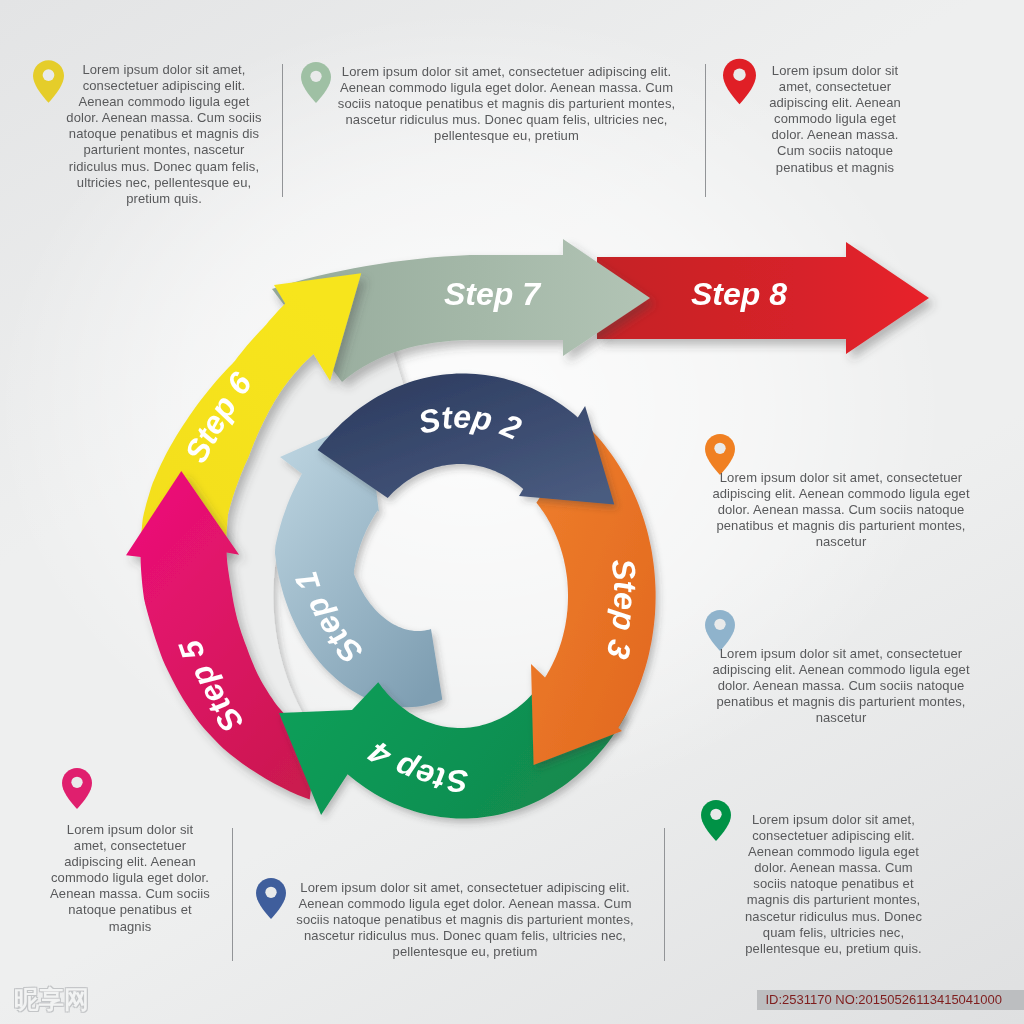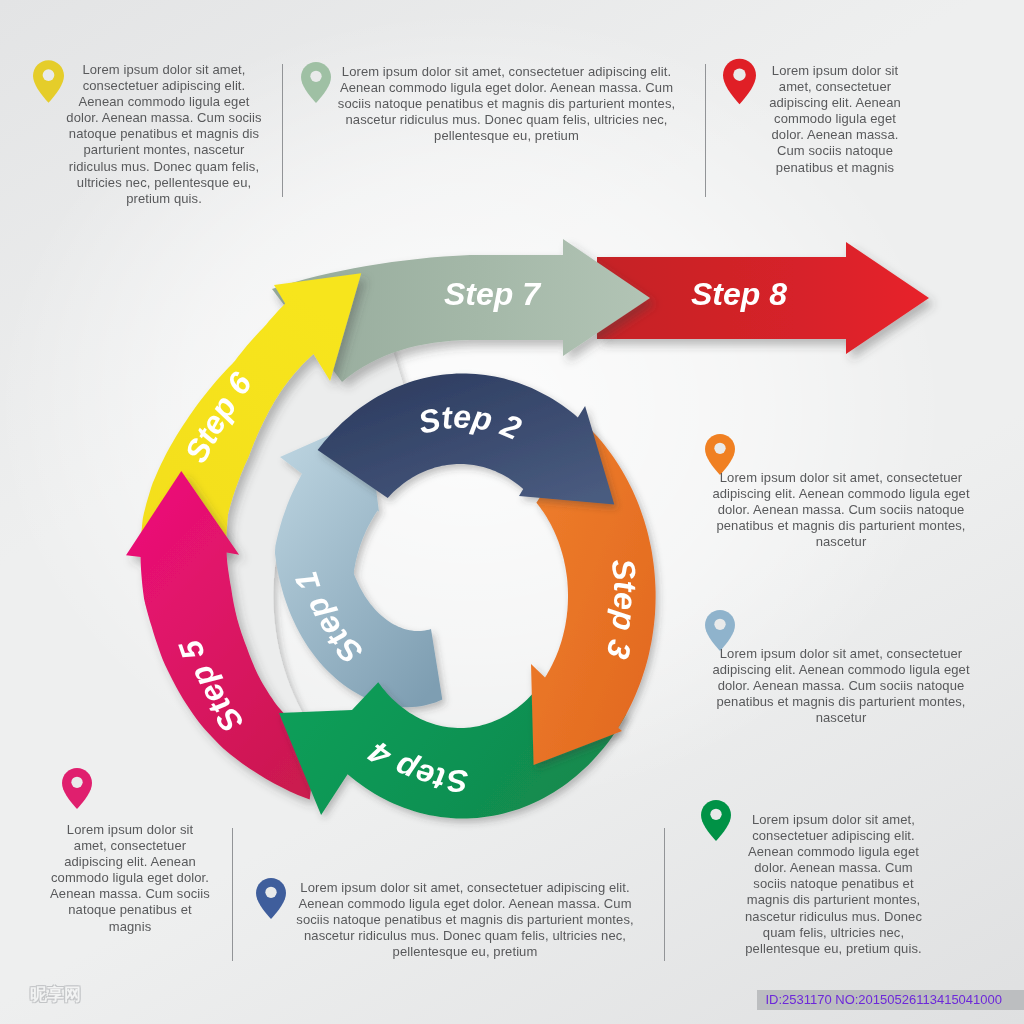--- a/index.html
+++ b/index.html
@@ -16,21 +16,21 @@
   .steplabel{font-family:"Liberation Sans",sans-serif;font-weight:bold;font-style:italic;
              font-size:32px;fill:#ffffff;letter-spacing:0px;}
   .note{position:absolute;color:#58595b;font-size:11.4px;line-height:14.3px;text-align:center;
         font-weight:normal;letter-spacing:0.1px;}
   .pin{position:absolute;}
   .divider{position:absolute;background:#929497;width:1px;}
   .wm-logo{position:absolute;font-weight:bold;color:#f2f3f3;
            text-shadow:1px 1px 0 #c3c5c7,-1px -1px 0 #c3c5c7,1px -1px 0 #c3c5c7,-1px 1px 0 #c3c5c7;}
   .wm-url{position:absolute;font-style:italic;font-weight:bold;color:#f4f5f5;
           text-shadow:1px 1px 0 #c7c8ca;}
-  .wm-id{position:absolute;color:#6d28d9;background:#bcbec0;}
+  .wm-id{position:absolute;color:#7f1d1d;background:#bcbec0;}
 </style>
 </head>
 <body>
 
 <div class="stage">
 <svg class="diagram" width="1024" height="1024" viewBox="0 0 1024 1024">
   <defs>
     <path id="tp1" d="M408.6 664.7L405.3 664.5L401.9 664.3L398.5 663.8L395.1 663.1L391.6 662.3L388.2 661.3L384.7 660.0L381.2 658.6L377.7 657.0L374.2 655.2L370.8 653.1L367.3 650.9L363.9 648.5L360.6 645.9L357.2 643.0L354.0 640.0L350.8 636.8L347.7 633.4L344.6 629.8L341.6 626.0L338.7 622.0L336.0 617.8L333.3 613.5L330.7 608.9L328.2 604.2L325.9 599.3L323.7 594.3L321.6 589.1L319.7 583.7L318.0 578.2L316.3 572.6L314.9 566.8L314.5 561.0L315.2 555.5L316.3 550.1L317.6 544.8L319.1 539.5L320.6 534.2L322.3 529.0L324.2 523.9"></path>
     <path id="tp2" d="M394.6 447.5L398.0 445.4L401.5 443.4L405.0 441.6L408.5 439.8L412.1 438.2L415.7 436.7L419.4 435.3L423.1 434.0L426.8 432.8L430.5 431.8L434.3 430.9L438.0 430.1L441.8 429.4L445.6 428.8L449.5 428.4L453.3 428.1L457.1 427.9L461.0 427.8L464.8 427.9L468.6 428.0L472.5 428.3L476.3 428.8L480.1 429.3L483.9 430.0L487.7 430.8L491.4 431.7L495.2 432.7L498.9 433.8L502.6 435.1L506.2 436.5L509.8 438.0L513.4 439.6L517.0 441.3L520.5 443.2L523.9 445.1L527.4 447.2L530.7 449.4L534.0 451.7L537.3 454.1L540.5 456.6"></path>
     <path id="tp3" d="M594.0 506.0L596.2 510.7L598.3 515.4L600.2 520.2L602.1 525.1L603.8 530.0L605.4 535.0L606.9 540.1L608.2 545.2L609.4 550.3L610.5 555.5L611.5 560.7L612.3 566.0L613.0 571.3L613.5 576.6L614.0 581.9L614.2 587.2L614.4 592.5L614.4 597.9L614.3 603.2L614.1 608.6L613.7 613.9L613.2 619.2L612.5 624.5L611.7 629.7L610.8 635.0L609.8 640.1L608.6 645.3L607.3 650.4L605.8 655.5L604.3 660.5L602.6 665.4L600.8 670.3L598.8 675.2L596.8 679.9L594.6 684.6L592.3 689.2L589.9 693.8L587.4 698.2L584.8 702.5L582.0 706.8"></path>
@@ -164,18 +164,18 @@
   </div>
 
 </div>
 <div class="dividers">
   <div class="divider" style="left:282px;top:64px;height:133px;"></div>
   <div class="divider" style="left:705px;top:64px;height:133px;"></div>
   <div class="divider" style="left:232px;top:828px;height:133px;"></div>
   <div class="divider" style="left:664px;top:828px;height:133px;"></div>
 </div>
 <div class="watermark">
-  <div class="wm-logo" style="left:30px;top:983px;font-size:17px;">昵享网</div>
+  <div class="wm-logo" style="left:14px;top:983px;font-size:25px;">昵享网</div>
   <div class="wm-url" style="left:104px;top:1040px;font-size:14px;">www.nipic.cn</div>
   <div class="wm-id" style="right:0px;top:990px;font-size:13px;padding:2px 22px 3px 8px;">ID:2531170 NO:20150526113415041000</div>
 </div>
 
 </div>
 
 </body></html>

